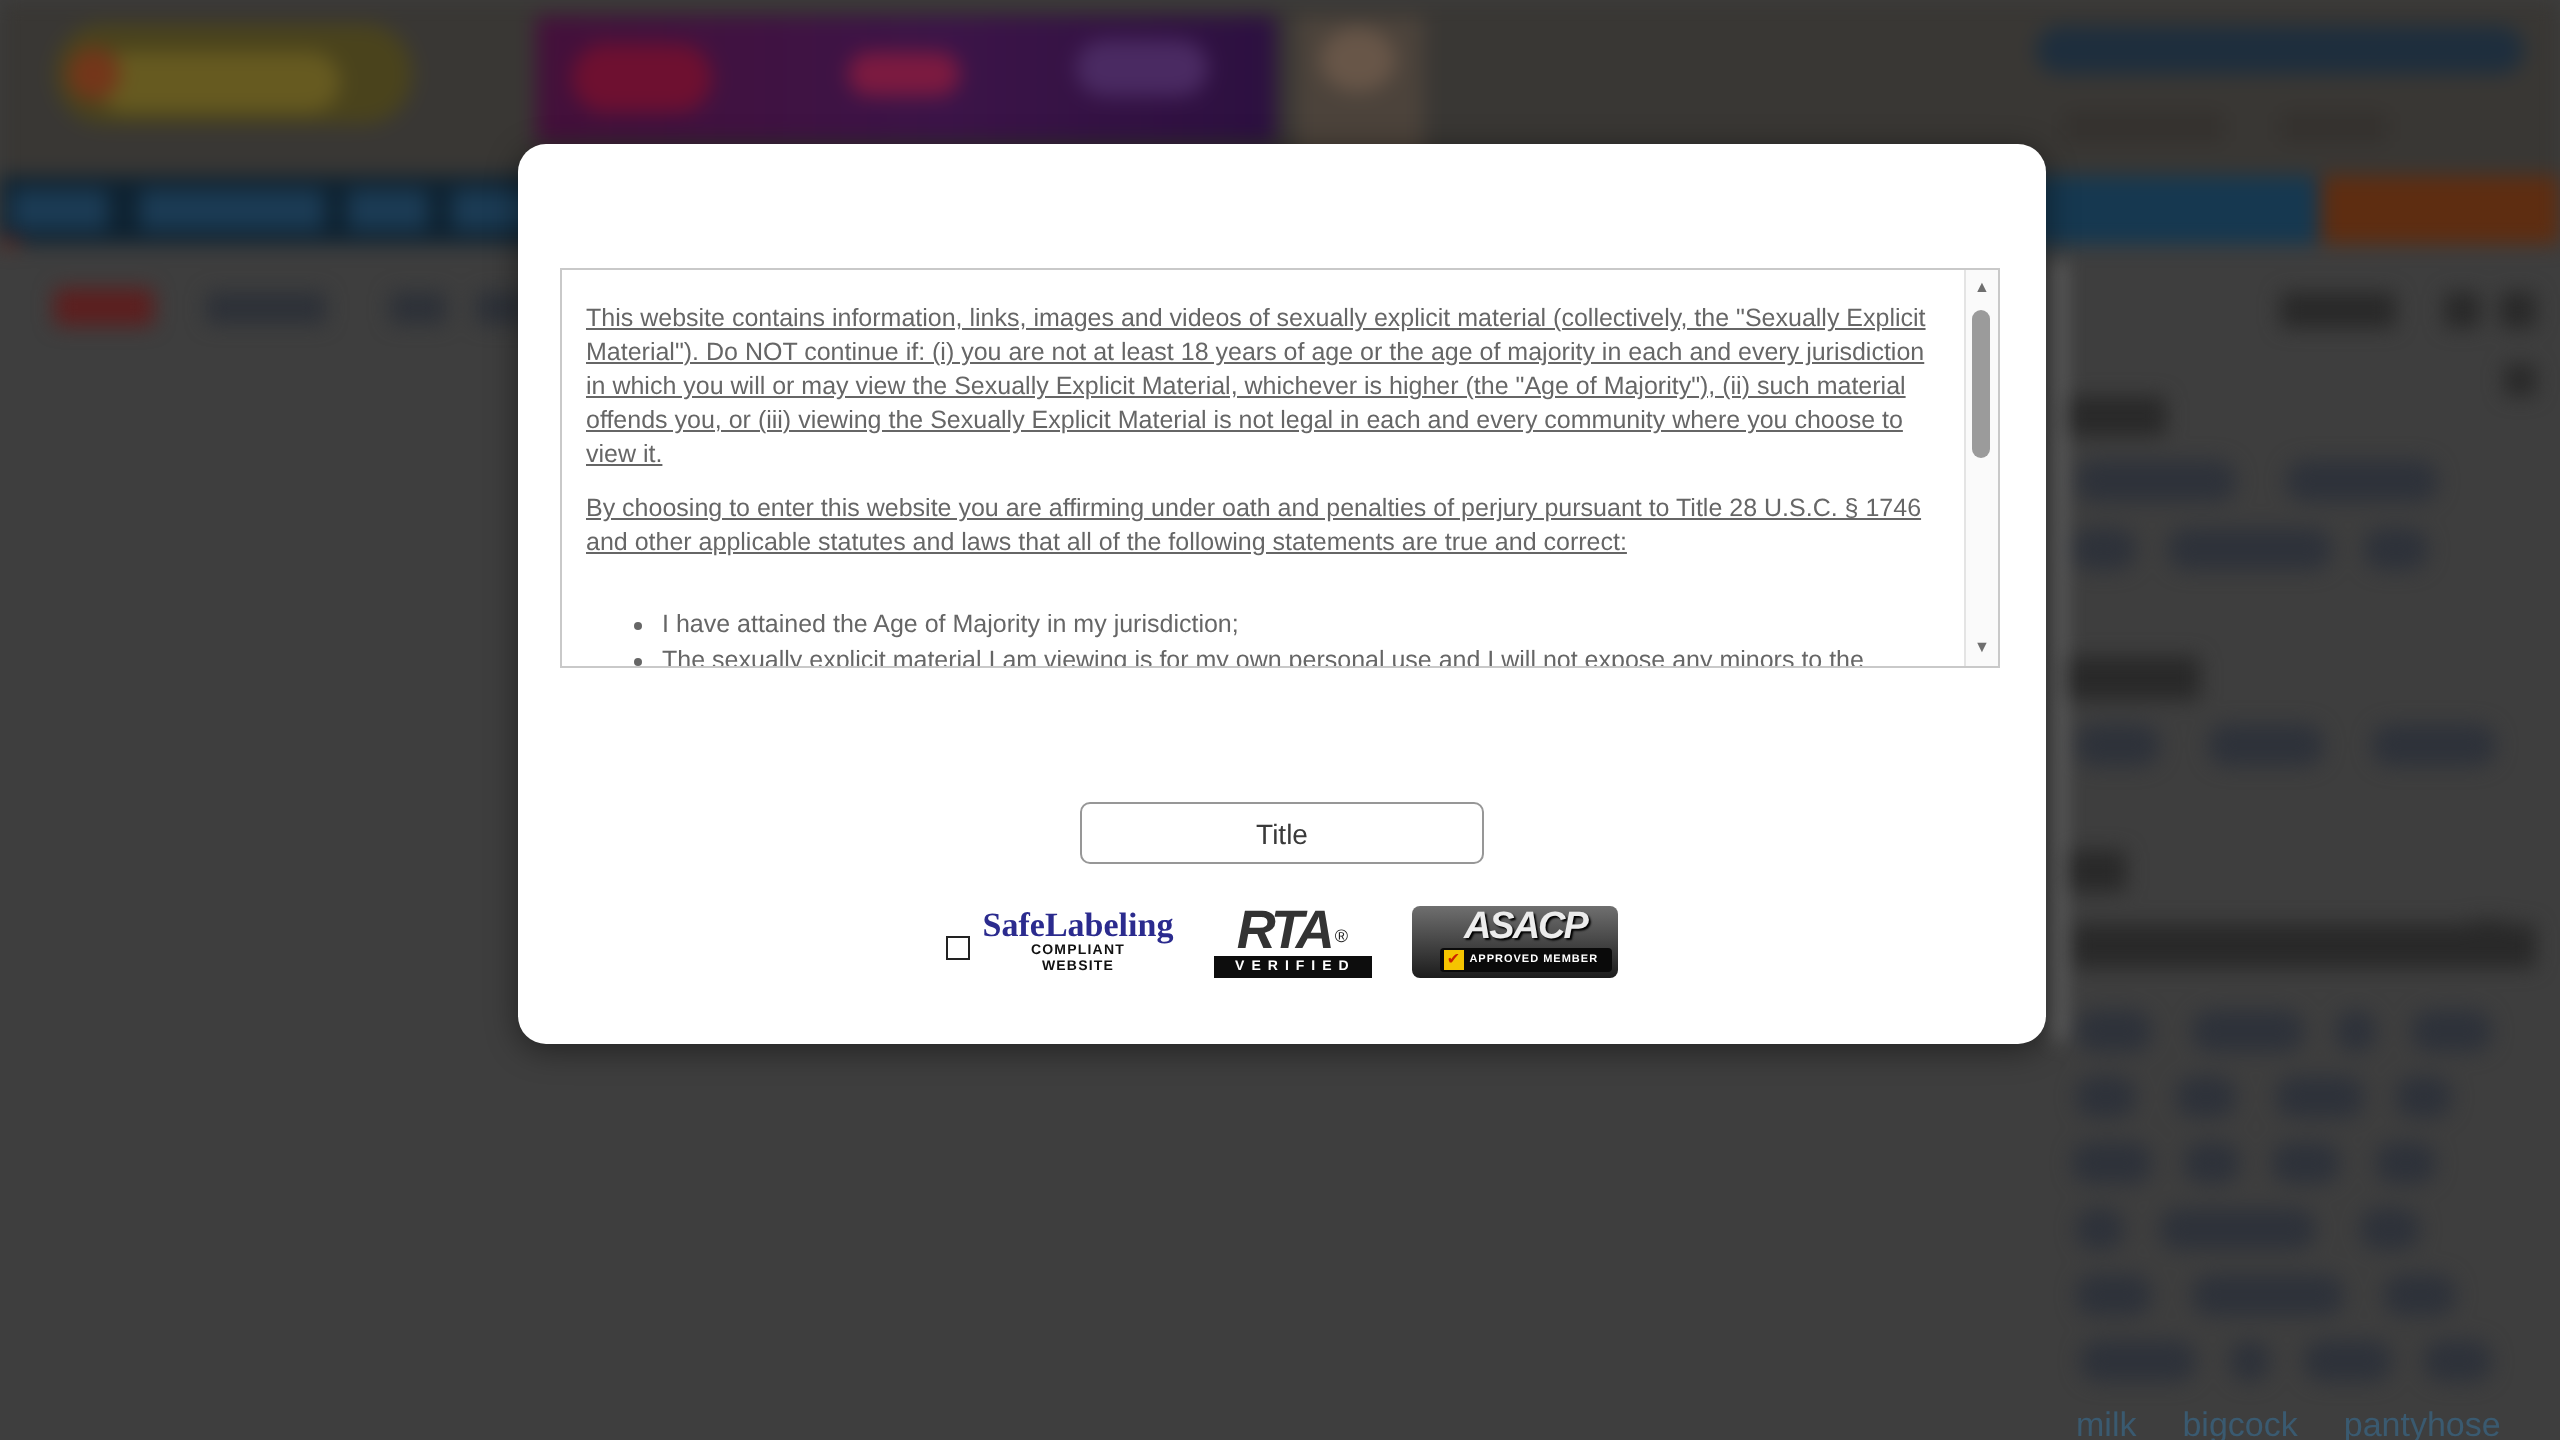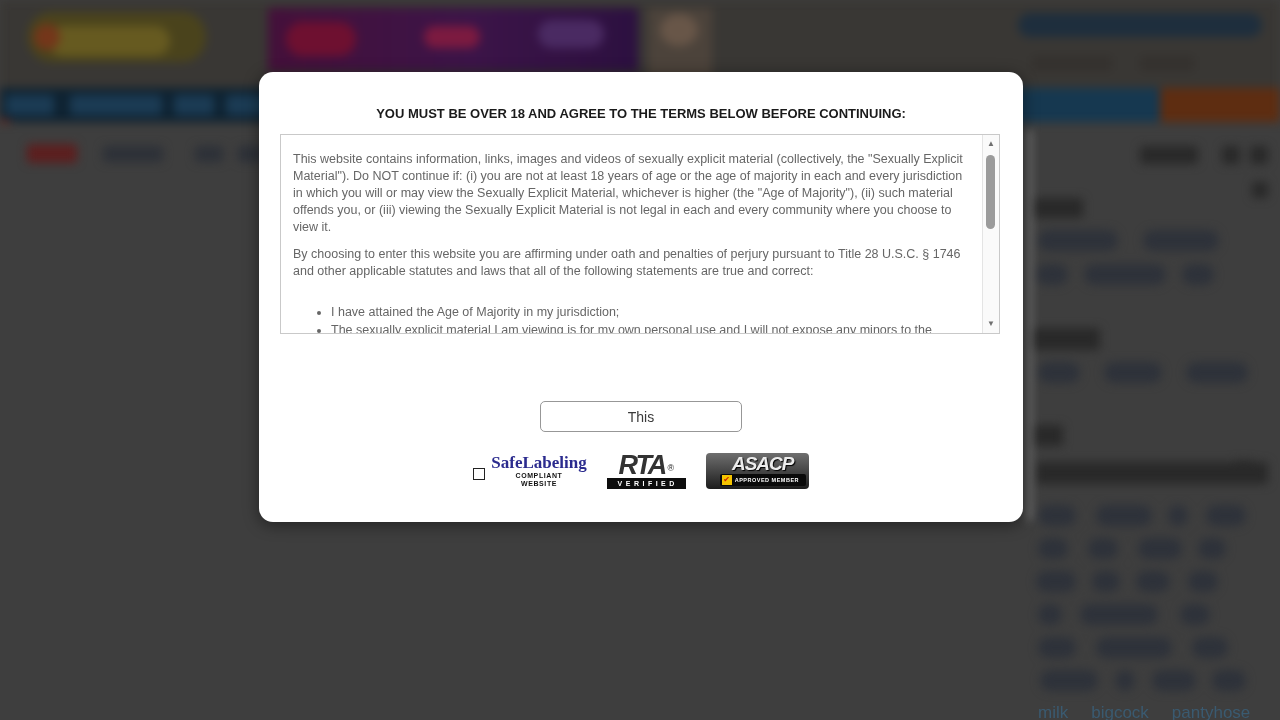--- a/index.html
+++ b/index.html
@@ -46,21 +46,21 @@
     letter-spacing:0;
   }
   .terms{
     position:absolute;left:21px;top:62px;width:720px;height:200px;
     border:1px solid #c9c9c9;background:#fff;overflow:hidden;box-sizing:border-box;
   }
   .terms-inner{
     position:absolute;left:0;top:0;right:17px;bottom:0;
     padding:6px 14px 0 12px;color:#666;font-size:12.5px;line-height:17px;
   }
-  .terms-inner p{margin:10px 0 0 0;}
+  .terms-inner p{margin:10px 0 0 0;text-decoration:underline;}
   .terms-inner ul{margin:24px 0 0 0;padding-left:38px;}
   .terms-inner li{margin:0 0 1px 0;}
   .sbar{
     position:absolute;top:0;right:0;width:17px;height:100%;
     background:#fafafa;border-left:1px solid #e4e4e4;box-sizing:border-box;
   }
   .sarrow{width:100%;text-align:center;font-size:8px;color:#6f6f6f;height:16px;line-height:16px;cursor:pointer;}
   .sarrow.up{position:absolute;top:1px;}
   .sarrow.down{position:absolute;bottom:1px;}
   .sthumb{
@@ -197,41 +197,40 @@
     </div>
 </div>
 
 <div class="bg-tags">
     <a href="#">milk</a>
     <a href="#">bigcock</a>
     <a href="#">pantyhose</a>
   </div>
 
 <div class="modal">
-  <div class="modal-title">YOU MUST BE OVER 18 AND AGREE TO THE TERMS BELOW BEFORE CONTINUING:</div>
 
   <div class="terms">
     <div class="terms-inner">
       <p>This website contains information, links, images and videos of sexually explicit material (collectively, the "Sexually Explicit Material"). Do NOT continue if: (i) you are not at least 18 years of age or the age of majority in each and every jurisdiction in which you will or may view the Sexually Explicit Material, whichever is higher (the "Age of Majority"), (ii) such material offends you, or (iii) viewing the Sexually Explicit Material is not legal in each and every community where you choose to view it.</p>
       <p>By choosing to enter this website you are affirming under oath and penalties of perjury pursuant to Title 28 U.S.C. § 1746 and other applicable statutes and laws that all of the following statements are true and correct:</p>
       <ul>
           <li>I have attained the Age of Majority in my jurisdiction;</li>
           <li>The sexually explicit material I am viewing is for my own personal use and I will not expose any minors to the material;</li>
         </ul>
     </div>
     <div class="sbar">
       <div class="sarrow up">▲</div>
       <div class="sthumb"></div>
       <div class="sarrow down">▼</div>
     </div>
   </div>
 
 
   <div class="btn-row">
-    <button class="btn btn-exit">This</button>
+    <button class="btn btn-exit">Title</button>
   </div>
 
   <div class="badges">
     <div class="badge-sl">
       <span class="sl-box"></span>
       <span class="sl-text">
         <span class="sl-name">SafeLabeling</span>
         <span class="sl-sub">COMPLIANT</span>
         <span class="sl-sub">WEBSITE</span>
       </span>

